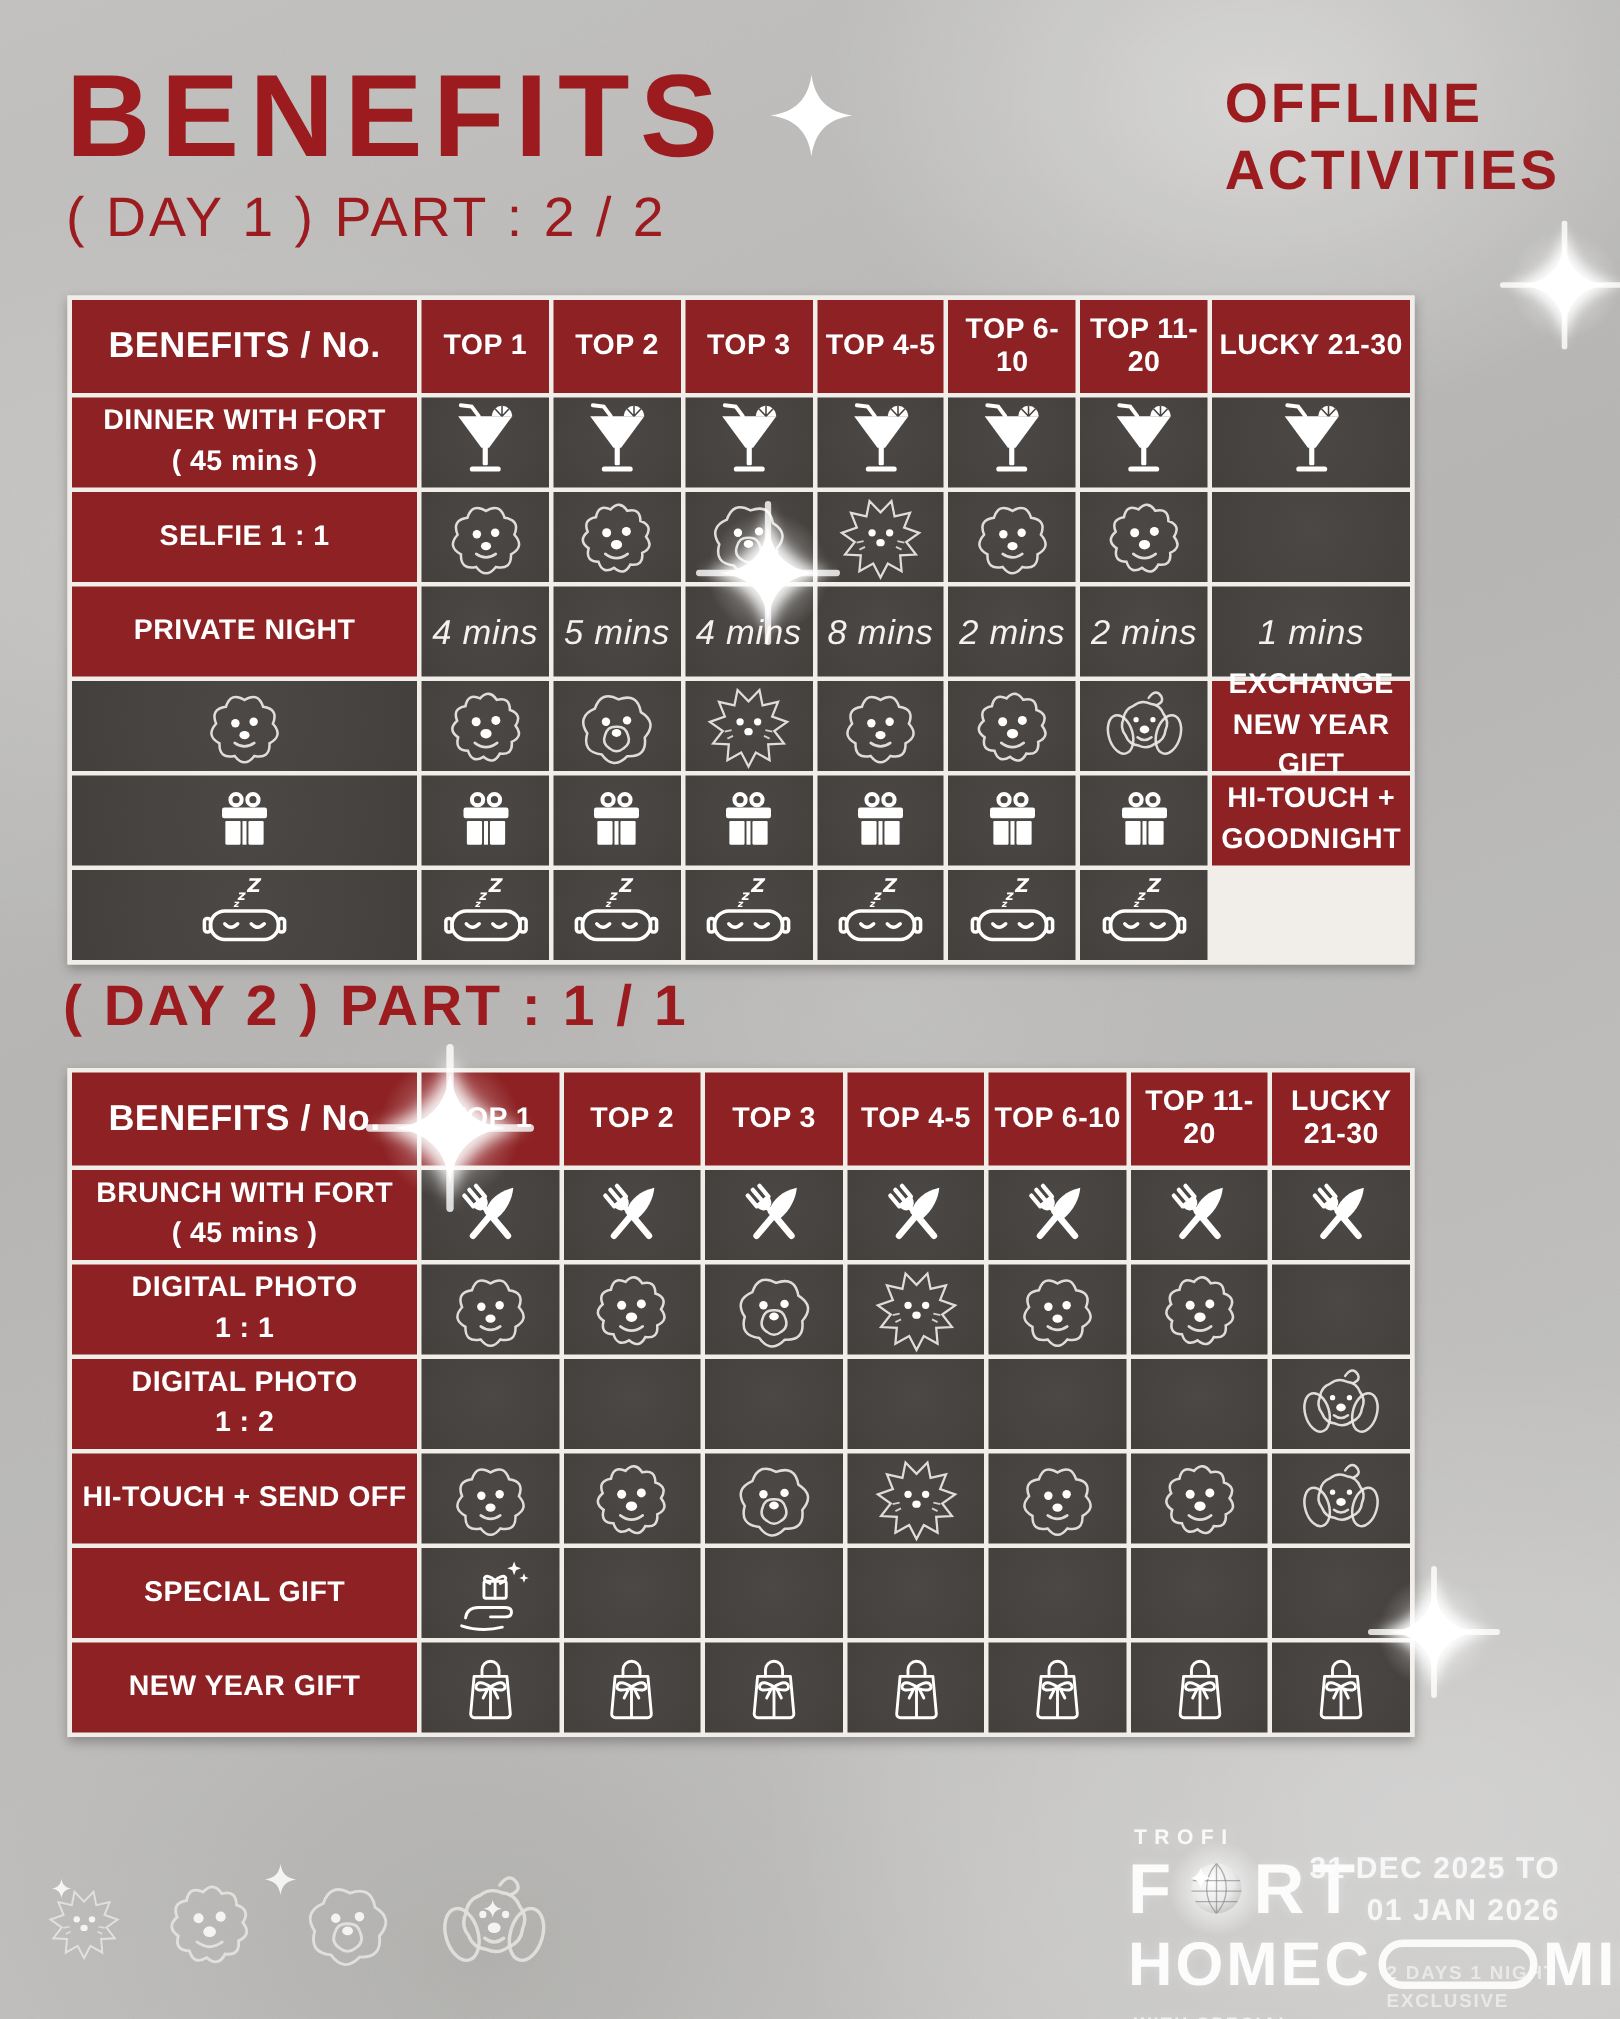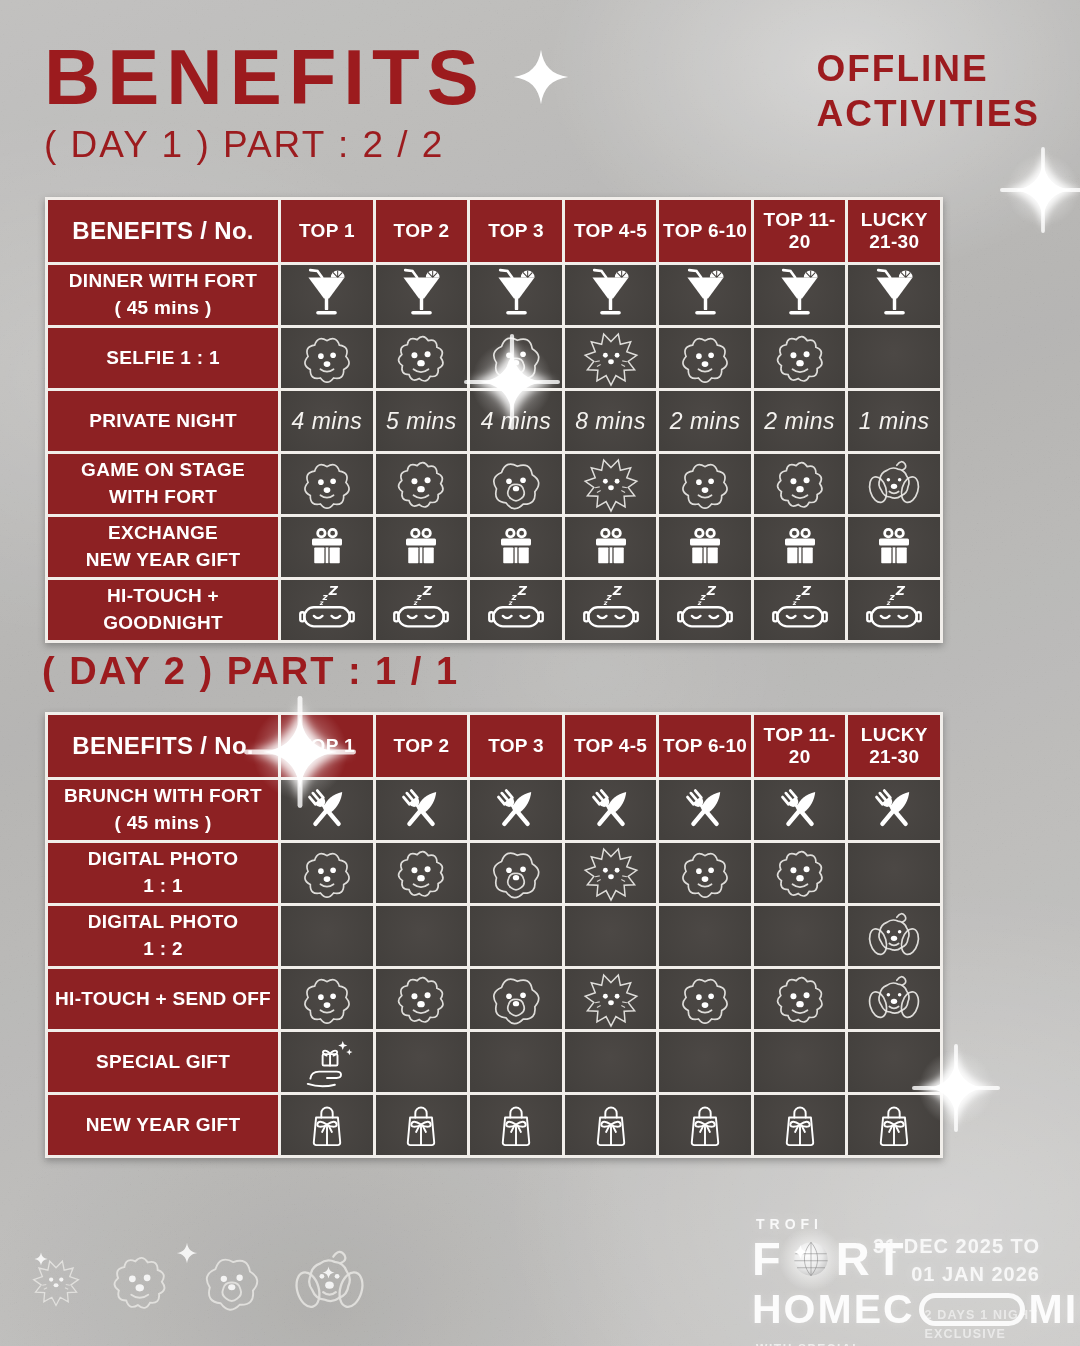--- a/index.html
+++ b/index.html
@@ -309,24 +309,20 @@
       </div>
       <div class="dcell">
         <span class="mins">2 mins</span>
       </div>
       <div class="dcell">
         <span class="mins">2 mins</span>
       </div>
       <div class="dcell">
         <span class="mins">1 mins</span>
       </div>
-      <div class="lcell">
-        <span>GAME ON STAGE</span>
-        <span>WITH FORT</span>
-      </div>
       <div class="dcell">
         <svg class="ic ic-dog ic-dog-fluffy-icon" viewBox="0 0 64 64">
           <use href="#dog-fluffy-icon"></use>
         </svg>
       </div>
       <div class="dcell">
         <svg class="ic ic-dog ic-dog-poodle-icon" viewBox="0 0 64 64">
           <use href="#dog-poodle-icon"></use>
         </svg>
       </div>

